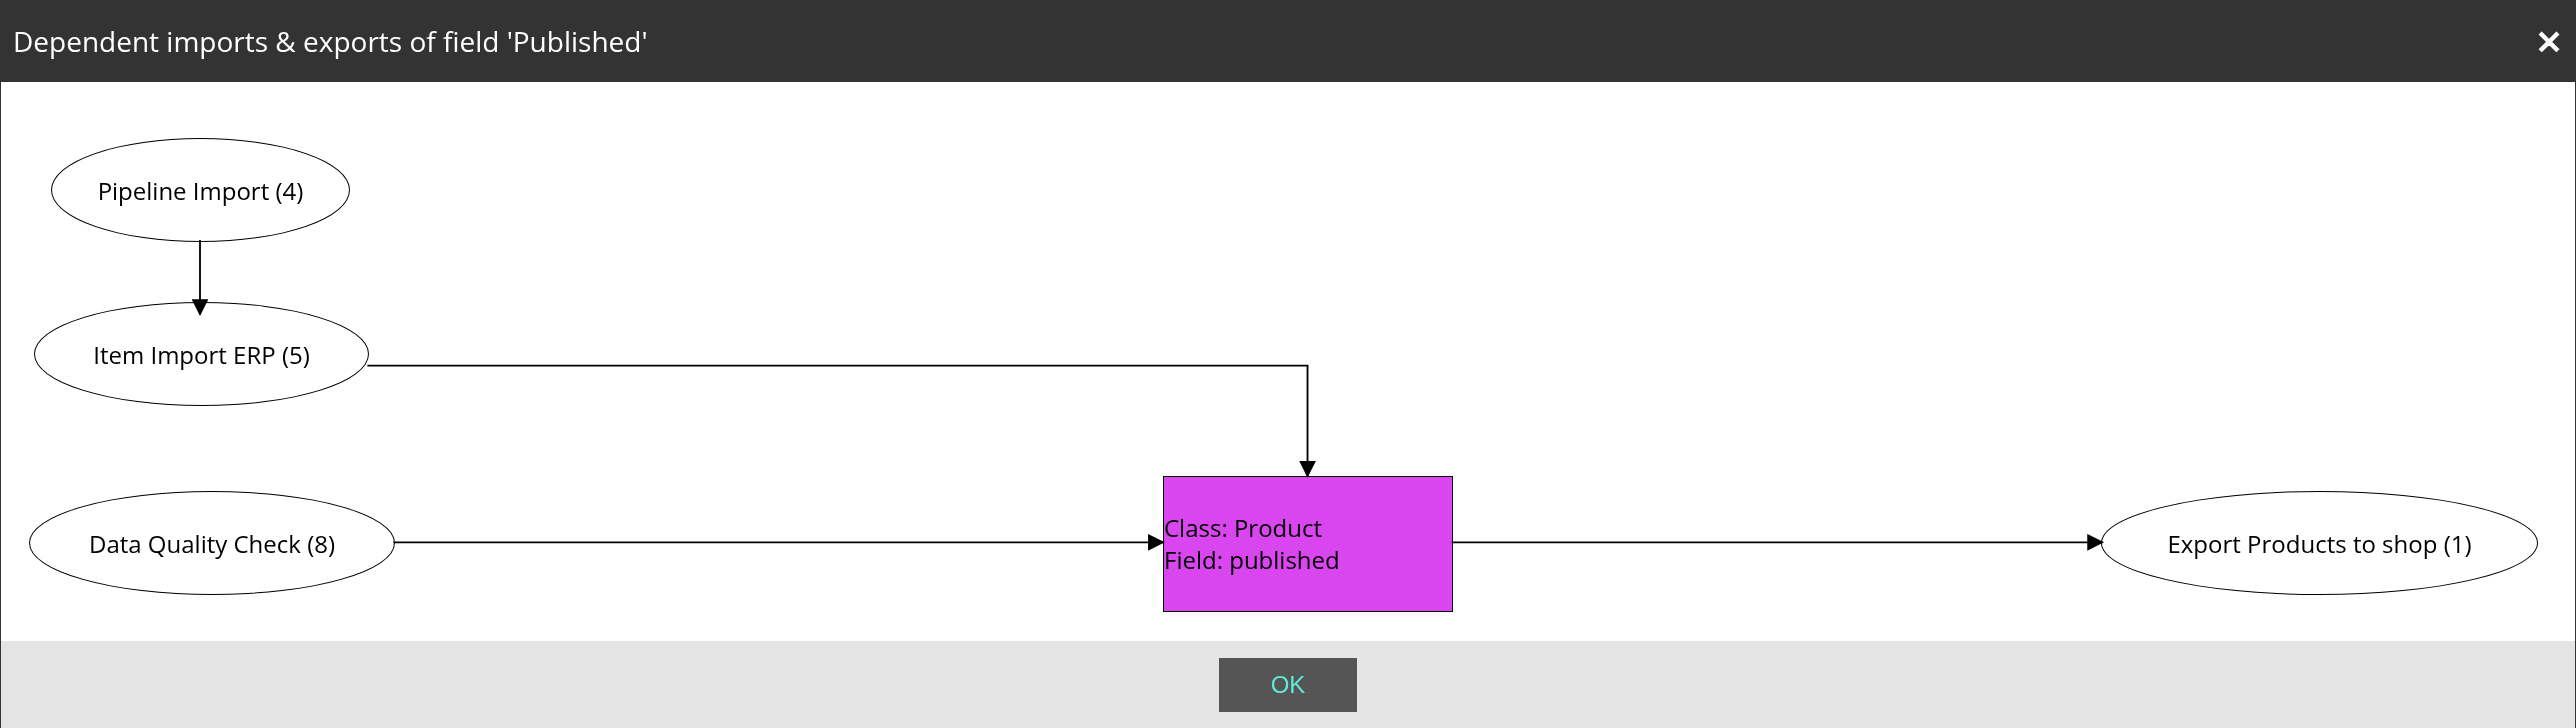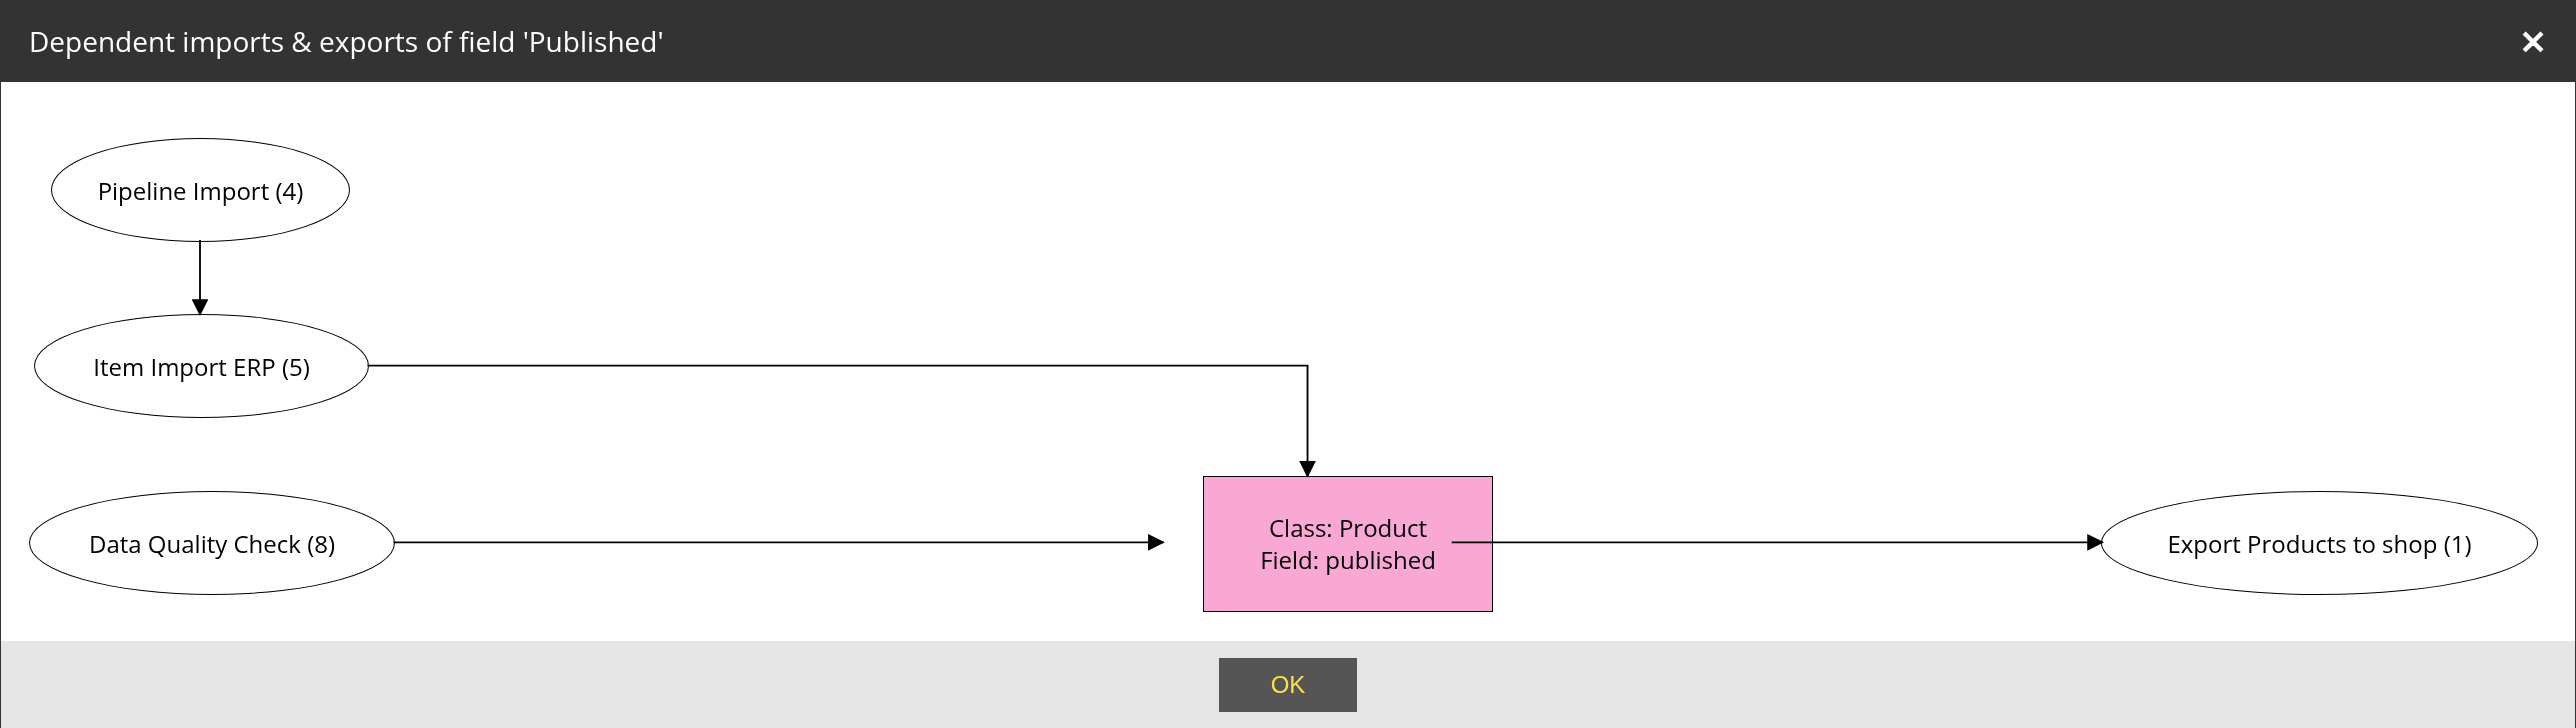--- a/index.html
+++ b/index.html
@@ -11,21 +11,21 @@
     border:1.9px solid #333;
     border-top:none;
     background:#fff;
   }
   .dialog-header{
     background:#333333;
     color:#fff;
     height:82px;
     display:flex;
     align-items:center;
-    padding:0 28px;
+    padding:0 12px;
     font-size:28px;
     font-weight:400;
     justify-content:space-between;
   }
   .close-btn{
     color:#fff;
     font-size:33px;
     font-weight:700;
     cursor:pointer;
     line-height:1;
@@ -40,21 +40,21 @@
     position:absolute;
     bottom:0;left:0;right:0;
     height:87px;
     background:#e5e5e5;
     display:flex;
     align-items:center;
     justify-content:center;
   }
   .ok-btn{
     background:#555555;
-    color:#fde047;
+    color:#5eead4;
     border:none;
     font-size:24px;
     padding:13px 52px;
     cursor:pointer;
   }
   
   .node-ellipse{
     position:absolute;
     border:1.9px solid #000;
     border-radius:50%;
@@ -62,29 +62,28 @@
     display:flex;
     align-items:center;
     justify-content:center;
     text-align:center;
     font-size:24px;
     white-space:nowrap;
   }
   .node-rect{
     position:absolute;
     border:1.9px solid #000;
-    background:#f9a8d4;
+    background:#d946ef;
     display:flex;
     flex-direction:column;
-    align-items:center;
+    align-items:flex-start;
     justify-content:center;
     font-size:24px;
     text-align:center;
     line-height:1.35;
-    margin-left:40px;
   }
   svg.edges{
     position:absolute;
     top:0;left:0;
     width:100%;
     height:100%;
     pointer-events:none;
   }
 </style>
 </head>
@@ -96,21 +95,21 @@
     <span>Dependent imports &amp; exports of field 'Published'</span>
     <span class="close-btn">✕</span>
   </div>
 
   <div class="dialog-body">
 
     <div class="node-ellipse" style="left:50px; top:56px;  width:297px; height:102px;">
       <span>Pipeline Import (4)</span>
     </div>
 
-    <div class="node-ellipse" style="left:33px; top:232px; width:333px; height:102px;">
+    <div class="node-ellipse" style="left:33px; top:220px; width:333px; height:102px;">
       <span>Item Import ERP (5)</span>
     </div>
 
     <div class="node-ellipse" style="left:28px; top:409px; width:364px; height:102px;">
       <span>Data Quality Check (8)</span>
     </div>
 
     <div class="node-rect" style="left:1162px; top:394px; width:288px; height:134px;">
       <div>Class: Product</div>
       <div>Field: published</div>

